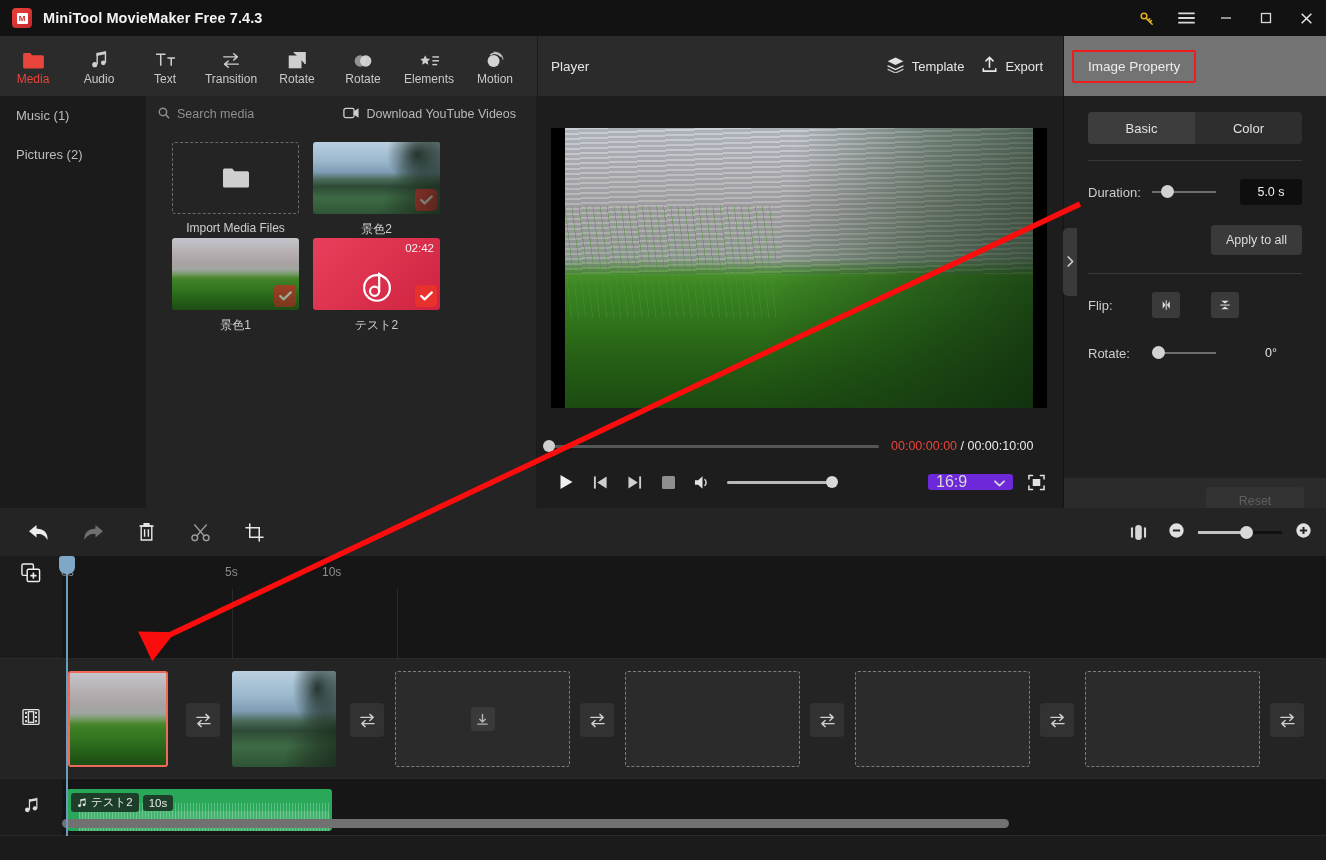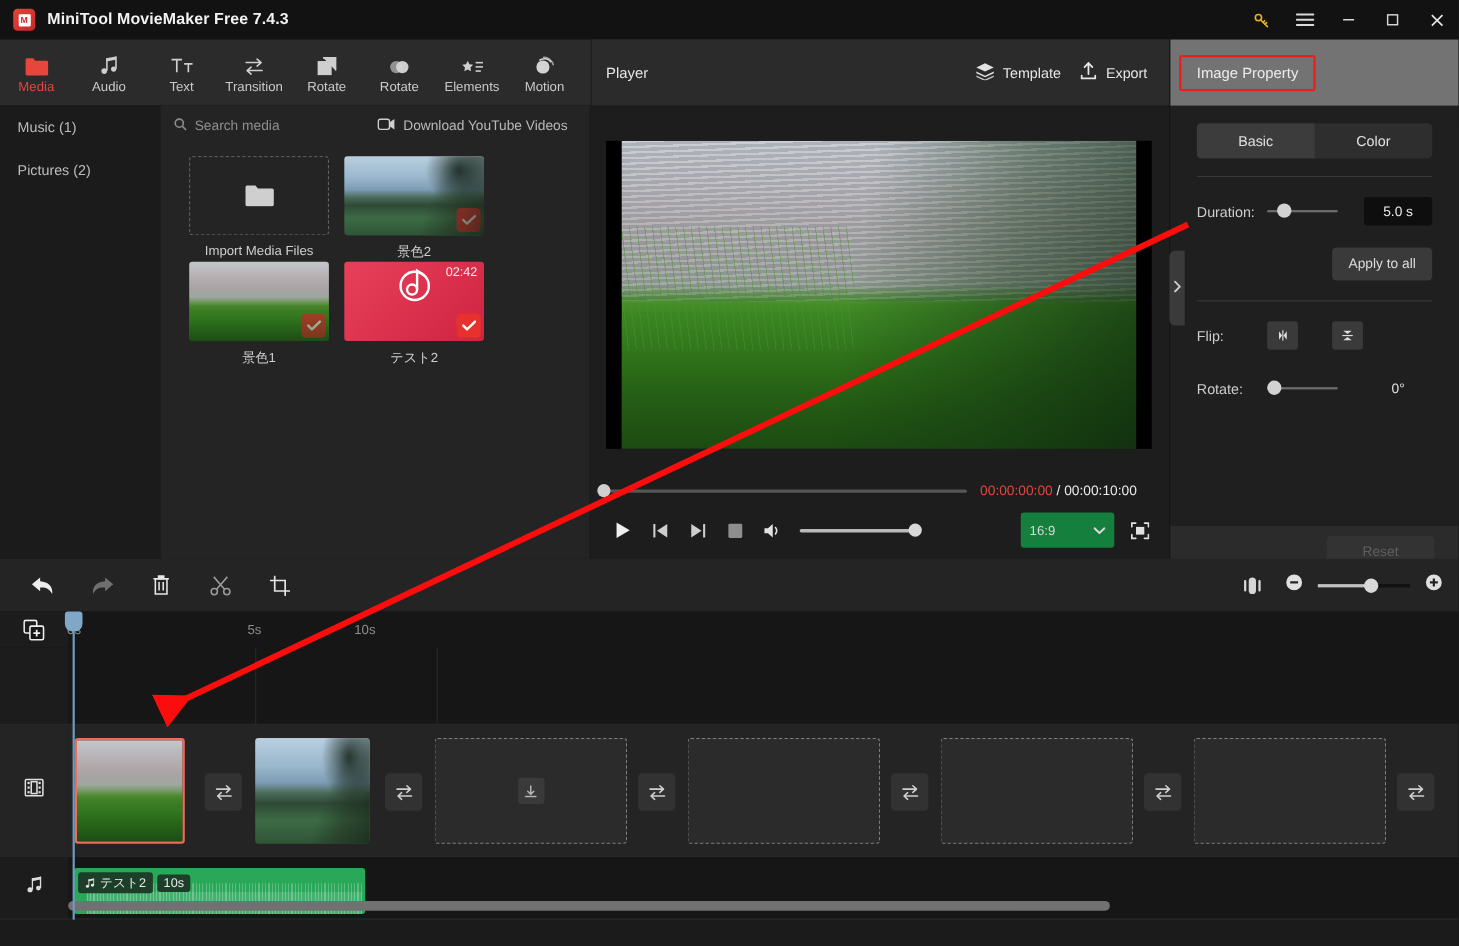--- a/index.html
+++ b/index.html
@@ -74,21 +74,21 @@
       radial-gradient(ellipse 40% 70% at 82% 18%, rgba(20,35,25,.85), transparent 60%),
       linear-gradient(110deg, transparent 60%, rgba(30,45,30,.5) 78%, rgba(20,32,22,.7) 100%);}
   .img-grass{
     background:
       linear-gradient(180deg,#c3c6cd 0%,#b7b1b4 18%,#a9a3a5 34%,#9fa6a0 44%,#4f8f2e 56%,#3f8f26 70%,#2f7a1d 86%,#27621a 100%);
   }
   .img-grass:after{content:"";position:absolute;inset:0;
     background:linear-gradient(180deg,transparent 50%,rgba(35,90,25,.35) 62%, rgba(22,60,16,.55) 100%);}
   .img-music{
     background:linear-gradient(135deg,#e8405c,#cf2340);
-    display:flex; align-items:flex-start; justify-content:center;
+    display:flex; align-items:flex-end; justify-content:center;
   }
 
   
   .player{ position:absolute; left:537px; top:96px; width:526px; height:412px; background:#1d1d1d;}
   .playerhead{ position:absolute; left:537px; top:36px; width:526px; height:60px; background:#2b2b2b;
      display:flex; align-items:center; border-left:1px solid #1b1b1b;}
   .ph-title{ margin-left:13px; font-size:13.5px; color:#e4e4e4;}
   .ph-actions{ margin-left:auto; display:flex; align-items:center; gap:18px; margin-right:20px;}
   .ph-act{ display:flex; align-items:center; gap:8px; font-size:13px; color:#e6e6e6; cursor:pointer;}
   .stage{ position:absolute; left:14px; top:32px; width:496px; height:280px; background:#000;}
@@ -114,22 +114,22 @@
 
   .prog-row{ position:absolute; left:12px; top:340px; width:502px; height:20px; display:flex; align-items:center;}
   .prog-track{ position:relative; width:330px; height:3px; background:#565656; border-radius:2px;}
   .prog-knob{ position:absolute; left:-6px; top:-4.5px; width:12px;height:12px;border-radius:50%;background:#cfcfcf;}
   .timecode{ margin-left:12px; font-size:12.5px; color:#e9e9e9; white-space:nowrap;}
   .timecode .cur{ color:#e8453c;}
   .ctrl-row{ position:absolute; left:12px; top:372px; width:502px; height:28px; display:flex; align-items:center; gap:0;}
   .cbtn{ width:34px;height:28px;display:flex;align-items:center;justify-content:center;cursor:pointer;}
   .vol-track{ width:105px;height:3px;background:#b9b9b9;border-radius:2px;position:relative;margin-left:8px;}
   .vol-knob{ position:absolute; right:-6px; top:-4.5px; width:12px;height:12px;border-radius:50%;background:#d8d8d8;}
-  .ratio-sel{ margin-left:auto; width:85px;height:32px;background:#15803d;border-radius:3px;
-     display:flex;align-items:center;justify-content:space-between;padding:0 8px;font-size:12px;color:#d8d8d8;cursor:pointer;}
+  .ratio-sel{ margin-left:auto; width:85px;height:16px;background:#6d28d9;border-radius:3px;
+     display:flex;align-items:center;justify-content:space-between;padding:0 8px;font-size:16px;color:#d8d8d8;cursor:pointer;}
   .fs-btn{ width:30px;height:28px;display:flex;align-items:center;justify-content:center;margin-left:8px;cursor:pointer;}
 
   .collapse-tab{ position:absolute; left:1063px; top:228px; width:14px; height:68px;
     background:#3a3a3a; border-radius:5px 0 0 5px; display:flex;align-items:center;justify-content:center;
     color:#cdcdcd; font-size:11px; cursor:pointer; z-index:5;}
 
   
   .rightwrap{ position:absolute; left:1063px; top:36px; width:263px; height:472px; background:#1f1f1f;
      border-left:1px solid #151515;}
   .rp-head{ height:60px; background:#737373; display:flex;align-items:center;}

